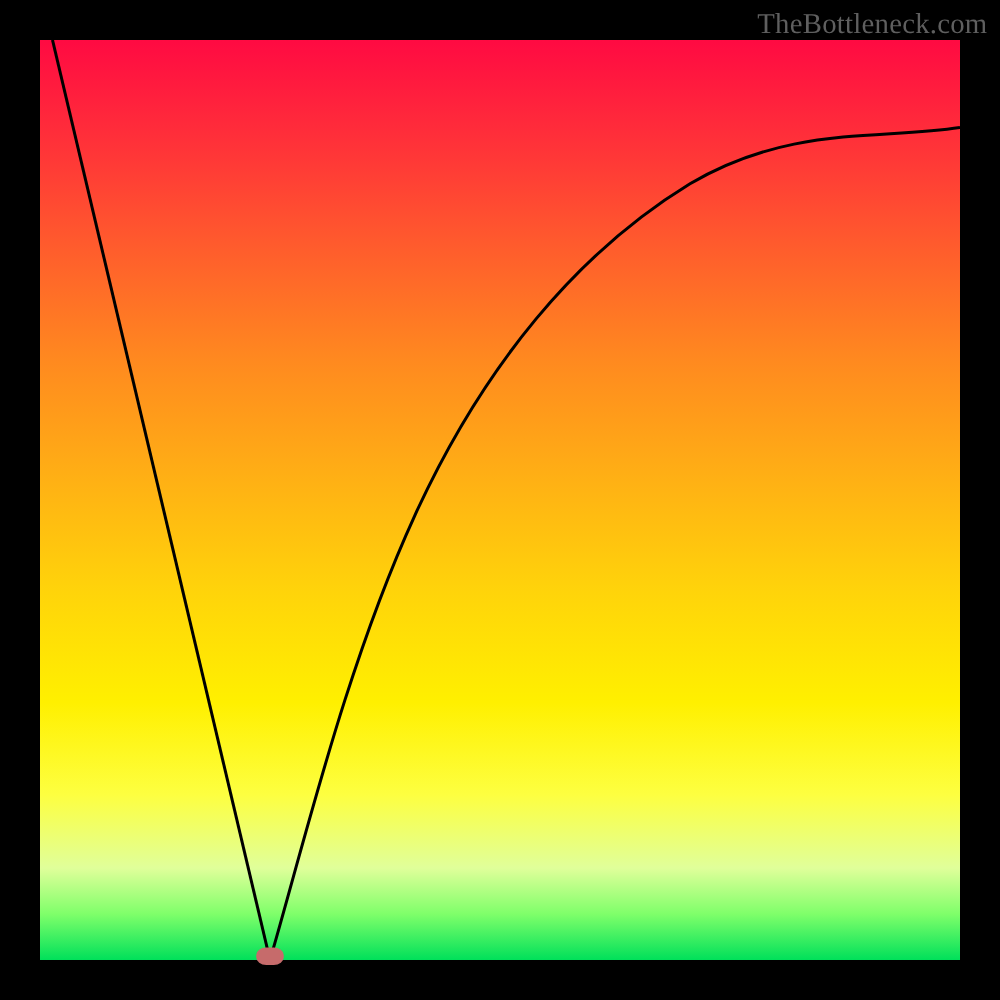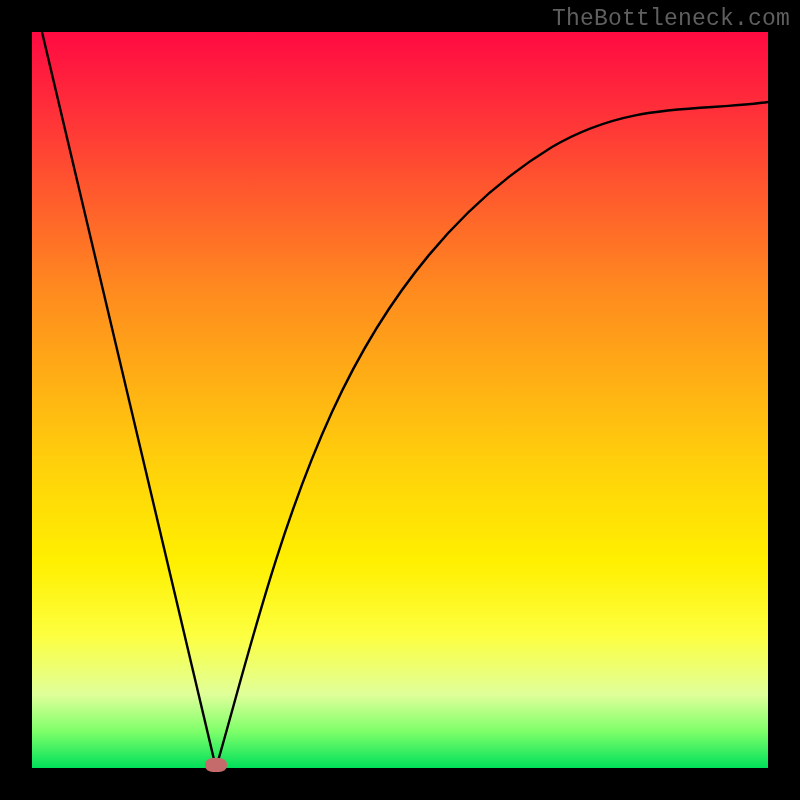--- a/index.html
+++ b/index.html
@@ -50,21 +50,21 @@
     height: 14px;
     background: #c66b6b;
     border-radius: 8px / 6px;
     transform: translate(-50%, -50%);
   }
   .watermark {
     position: absolute;
     top: 6px;
     right: 10px;
     color: #5f5f5f;
-    font-family: Liberation Mono, monospace;
+    font-family: Liberation Serif, serif;
     font-size: 23px;
     letter-spacing: 0.2px;
   }
 </style>
 </head>
 <body>
 
 <div class="frame">
 
   <div class="plot-area">

